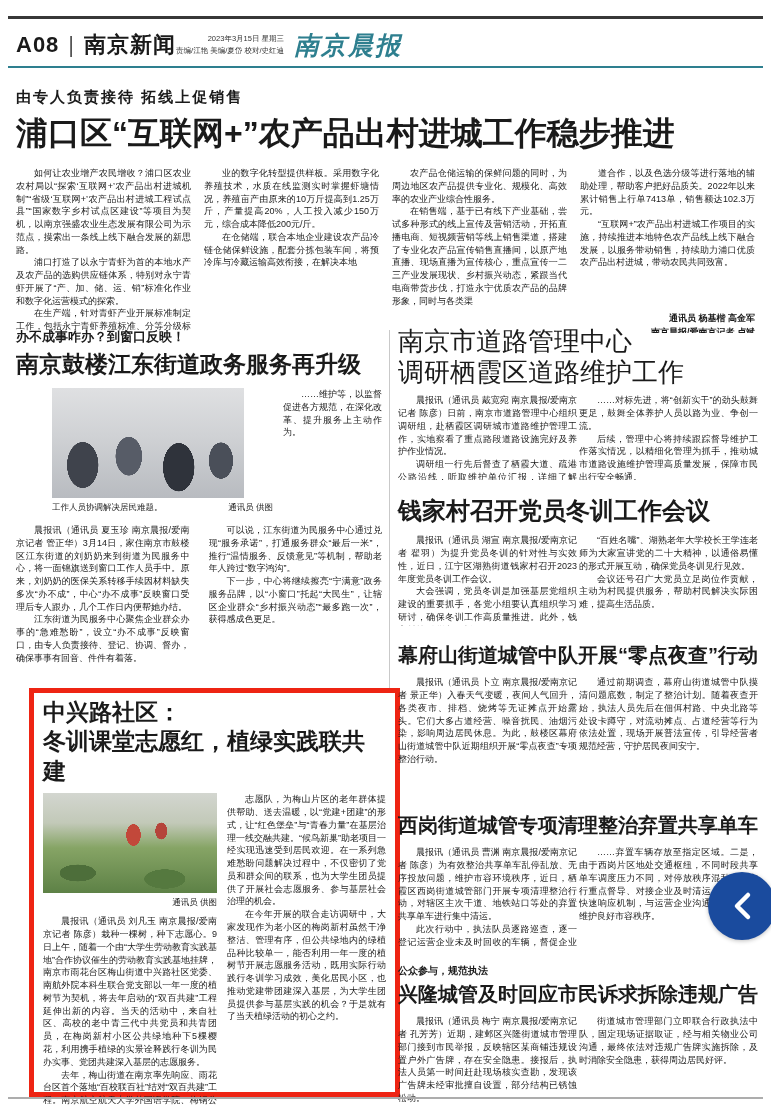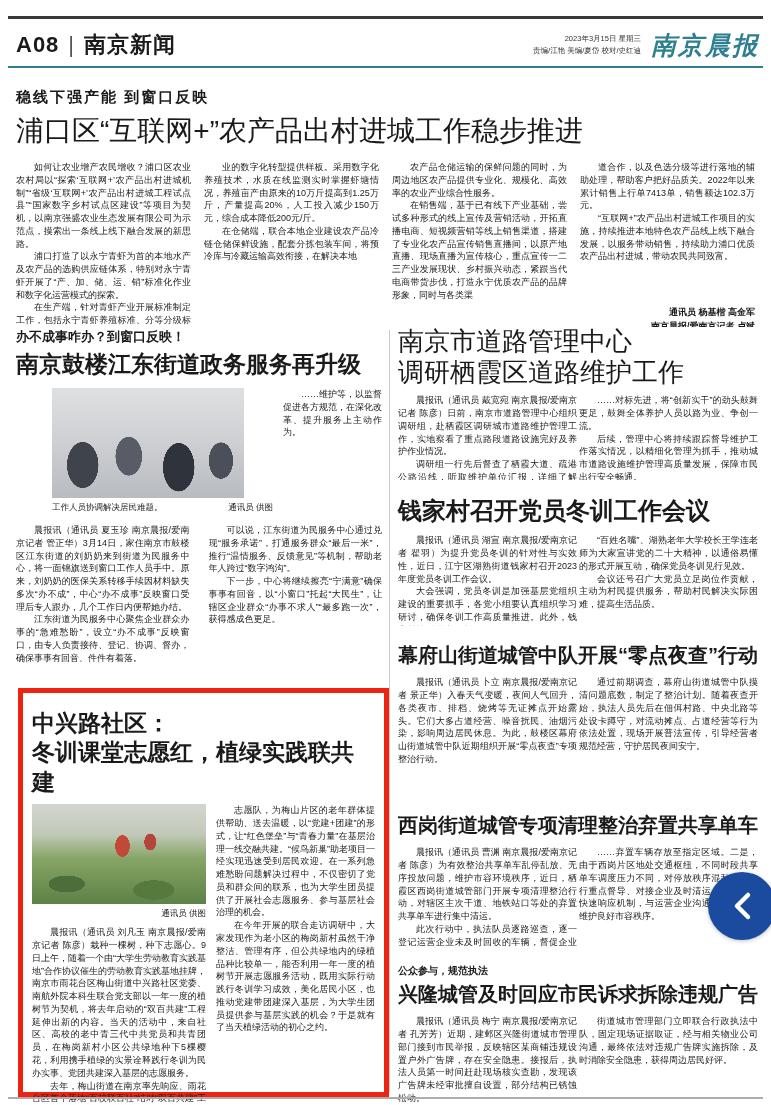--- a/index.html
+++ b/index.html
@@ -1,31 +1,31 @@
 <!DOCTYPE html>
 <html><head>
 <meta charset="utf-8">
 <style>
   html,body{margin:0;padding:0;background:#e9e9e9;}
   .page{position:relative;width:771px;height:1105px;background:#ffffff;margin:0 auto;
         font-family:"Liberation Sans","DejaVu Sans",sans-serif;color:#1a1a1a;overflow:hidden;}
   .rule-top{position:absolute;left:8px;right:8px;top:16px;height:3px;background:#383838;}
-  .header{position:absolute;left:16px;right:12px;top:27px;height:36px;display:flex;justify-content:space-between;align-items:center;}
+  .header{position:absolute;left:16px;right:12px;top:27px;height:36px;display:flex;align-items:center;}
   .header-left{display:flex;align-items:baseline;font-weight:bold;font-size:22px;letter-spacing:1px;}
   .hsep{margin:0 9px;font-weight:400;color:#555;}
   .header-right{display:flex;align-items:center;gap:10px;}
   .meta{text-align:right;font-size:7.5px;color:#333;line-height:1.6;}
   .logo{font-family:"Liberation Serif","DejaVu Serif",serif;font-style:italic;font-weight:bold;
         font-size:25px;color:#2e7f8f;letter-spacing:2px;white-space:nowrap;}
   .rule-teal{position:absolute;left:8px;right:8px;top:66px;height:2px;background:#2e7f8f;}
 
   
   .lead{position:absolute;left:16px;right:16px;top:88px;}
   .kicker{font-size:15px;font-weight:bold;letter-spacing:2px;}
-  .lead-headline{font-size:28px;font-weight:normal;margin-top:5px;white-space:nowrap;letter-spacing:0;}
+  .lead-headline{font-size:32px;font-weight:bold;margin-top:5px;white-space:nowrap;letter-spacing:0;}
   .lead-cols{display:flex;gap:13px;margin-top:11px;height:166px;overflow:hidden;}
   .bodytext{font-size:9px;line-height:1.42;text-align:justify;overflow:hidden;}
   .bodytext p{margin:0;text-indent:2em;}
   .lead-cols .col{flex:1;}
   .byline{font-size:9px;font-weight:bold;text-align:right;margin-top:17px;line-height:1.5;}
 
   
   .vdivider{position:absolute;left:389px;top:330px;height:762px;width:1px;background:#c9c9c9;}
   .rule-bottom{position:absolute;left:8px;right:8px;top:1097px;height:2px;background:#adadad;}
 
@@ -40,22 +40,22 @@
       radial-gradient(ellipse 22px 32px at 40% 62%, #575c67 60%, transparent 61%),
       radial-gradient(ellipse 26px 40px at 66% 72%, #2f333b 60%, transparent 61%),
       radial-gradient(ellipse 20px 30px at 88% 66%, #4a4f59 60%, transparent 61%),
       linear-gradient(180deg,#dfe0e2 0%,#cfd1d4 45%,#b8bbc0 100%);}
   .caption{display:flex;justify-content:space-between;font-size:8.5px;margin-top:4px;color:#222;}
   .a-side{flex:1;height:128px;}
   .a-body{display:flex;gap:19px;margin-top:8px;height:168px;}
   .a-body .col{flex:1;}
 
   
-  .redbox{position:absolute;left:18px;top:688px;width:371px;height:409px;border:5px solid #ee2413;
-          background:#fff;box-sizing:border-box;padding:16px 9px;}
+  .redbox{position:absolute;left:29px;top:688px;width:371px;height:409px;border:5px solid #ee2413;
+          background:#fff;box-sizing:border-box;padding:5px 9px;}
   .r-headline{font-size:23px;font-weight:bold;line-height:1.28;}
   .r-row{display:flex;gap:10px;margin-top:7px;height:330px;overflow:hidden;}
   .r-left{width:174px;flex:none;}
   .photo2{width:174px;height:100px;
     background:
       radial-gradient(ellipse 12px 18px at 52% 42%, #c2483a 60%, transparent 61%),
       radial-gradient(ellipse 10px 14px at 68% 38%, #b5443b 60%, transparent 61%),
       radial-gradient(ellipse 30px 14px at 20% 80%, #4d6e3a 60%, transparent 61%),
       radial-gradient(ellipse 34px 16px at 70% 86%, #55793f 60%, transparent 61%),
       linear-gradient(180deg,#d3d6d0 0%,#c2c9b8 30%,#86a465 55%,#5d8146 100%);}
@@ -102,21 +102,21 @@
         <div>2023年3月15日 星期三</div>
         <div>责编/江艳 美编/夏岱 校对/史红迪</div>
       </div>
       <div class="logo">南京晨报</div>
     </div>
   </div>
 
   <div class="rule-teal"></div>
 
   <div class="lead">
-    <div class="kicker">稳线下强产能  到窗口反映</div>
+    <div class="kicker">由专人负责接待  拓线上促销售</div>
     <div class="lead-headline">浦口区“互联网+”农产品出村进城工作稳步推进</div>
     <div class="lead-cols">
       <div class="col bodytext">
           <p>如何让农业增产农民增收？浦口区农业农村局以“探索‘互联网+’农产品出村进城机制”“省级‘互联网+’农产品出村进城工程试点县”“国家数字乡村试点区建设”等项目为契机，以南京强盛农业生态发展有限公司为示范点，摸索出一条线上线下融合发展的新思路。</p>
           <p>浦口打造了以永宁青虾为首的本地水产及农产品的选购供应链体系，特别对永宁青虾开展了“产、加、储、运、销”标准化作业和数字化运营模式的探索。</p>
           <p>在生产端，针对青虾产业开展标准制定工作，包括永宁青虾养殖标准、分等分级标准、永宁青虾成品虾初加工标准等全产业链相关标准，为全行</p>
         </div>
       <div class="col bodytext">
           <p>业的数字化转型提供样板。采用数字化养殖技术，水质在线监测实时掌握虾塘情况，养殖亩产由原来的10万斤提高到1.25万斤，产量提高20%，人工投入减少150万元，综合成本降低200元/斤。</p>
           <p>在仓储端，联合本地企业建设农产品冷链仓储保鲜设施，配套分拣包装车间，将预冷库与冷藏运输高效衔接，在解决本地</p>
@@ -155,21 +155,21 @@
           <p>……维护等，以监督促进各方规范，在深化改革、提升服务上主动作为。</p>
         </div>
     </div>
     <div class="a-body">
       <div class="col bodytext">
           <p>晨报讯（通讯员 夏玉珍 南京晨报/爱南京记者 管正华）3月14日，家住南京市鼓楼区江东街道的刘奶奶来到街道为民服务中心，将一面锦旗送到窗口工作人员手中。原来，刘奶奶的医保关系转移手续因材料缺失多次“办不成”，中心“办不成事”反映窗口受理后专人跟办，几个工作日内便帮她办结。</p>
           <p>江东街道为民服务中心聚焦企业群众办事的“急难愁盼”，设立“办不成事”反映窗口，由专人负责接待、登记、协调、督办，确保事事有回音、件件有着落。</p>
         </div>
       <div class="col bodytext">
           <p>可以说，江东街道为民服务中心通过兑现“服务承诺”，打通服务群众“最后一米”，推行“温情服务、反馈意见”等机制，帮助老年人跨过“数字鸿沟”。</p>
-          <p>下一步，中心将继续擦亮“宁满意”确保事事有回音，以“小窗口”托起“大民生”，让辖区企业群众“办事不求人”“最多跑一次”，获得感成色更足。</p>
+          <p>下一步，中心将继续擦亮“宁满意”政务服务品牌，以“小窗口”托起“大民生”，让辖区企业群众“乡村振兴动态”“最多跑一次”，获得感成色更足。</p>
         </div>
     </div>
   </div>
 
   <div class="redbox">
     <div class="r-headline">
       <div>中兴路社区：</div>
       <div>冬训课堂志愿红，植绿实践联共建</div>
     </div>
     <div class="r-row">

